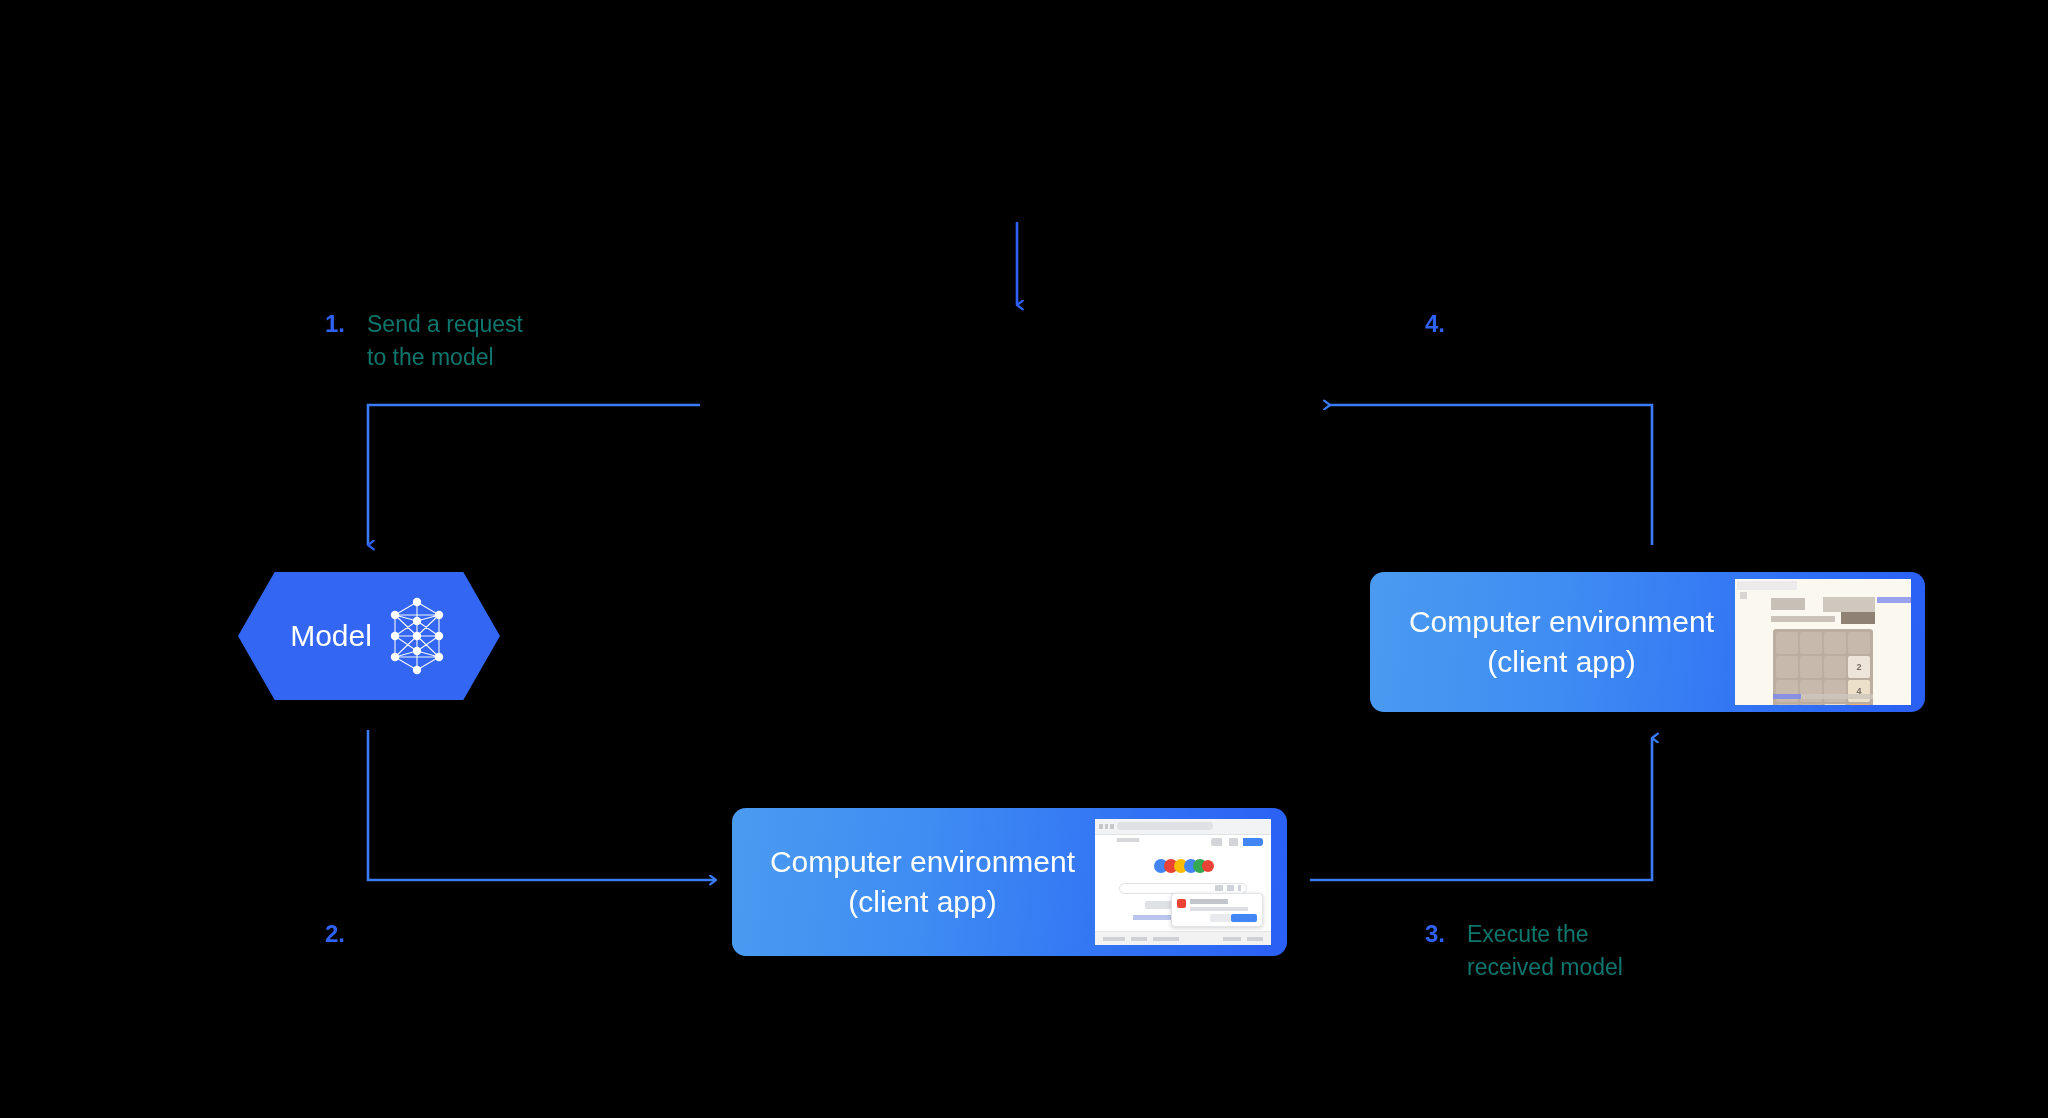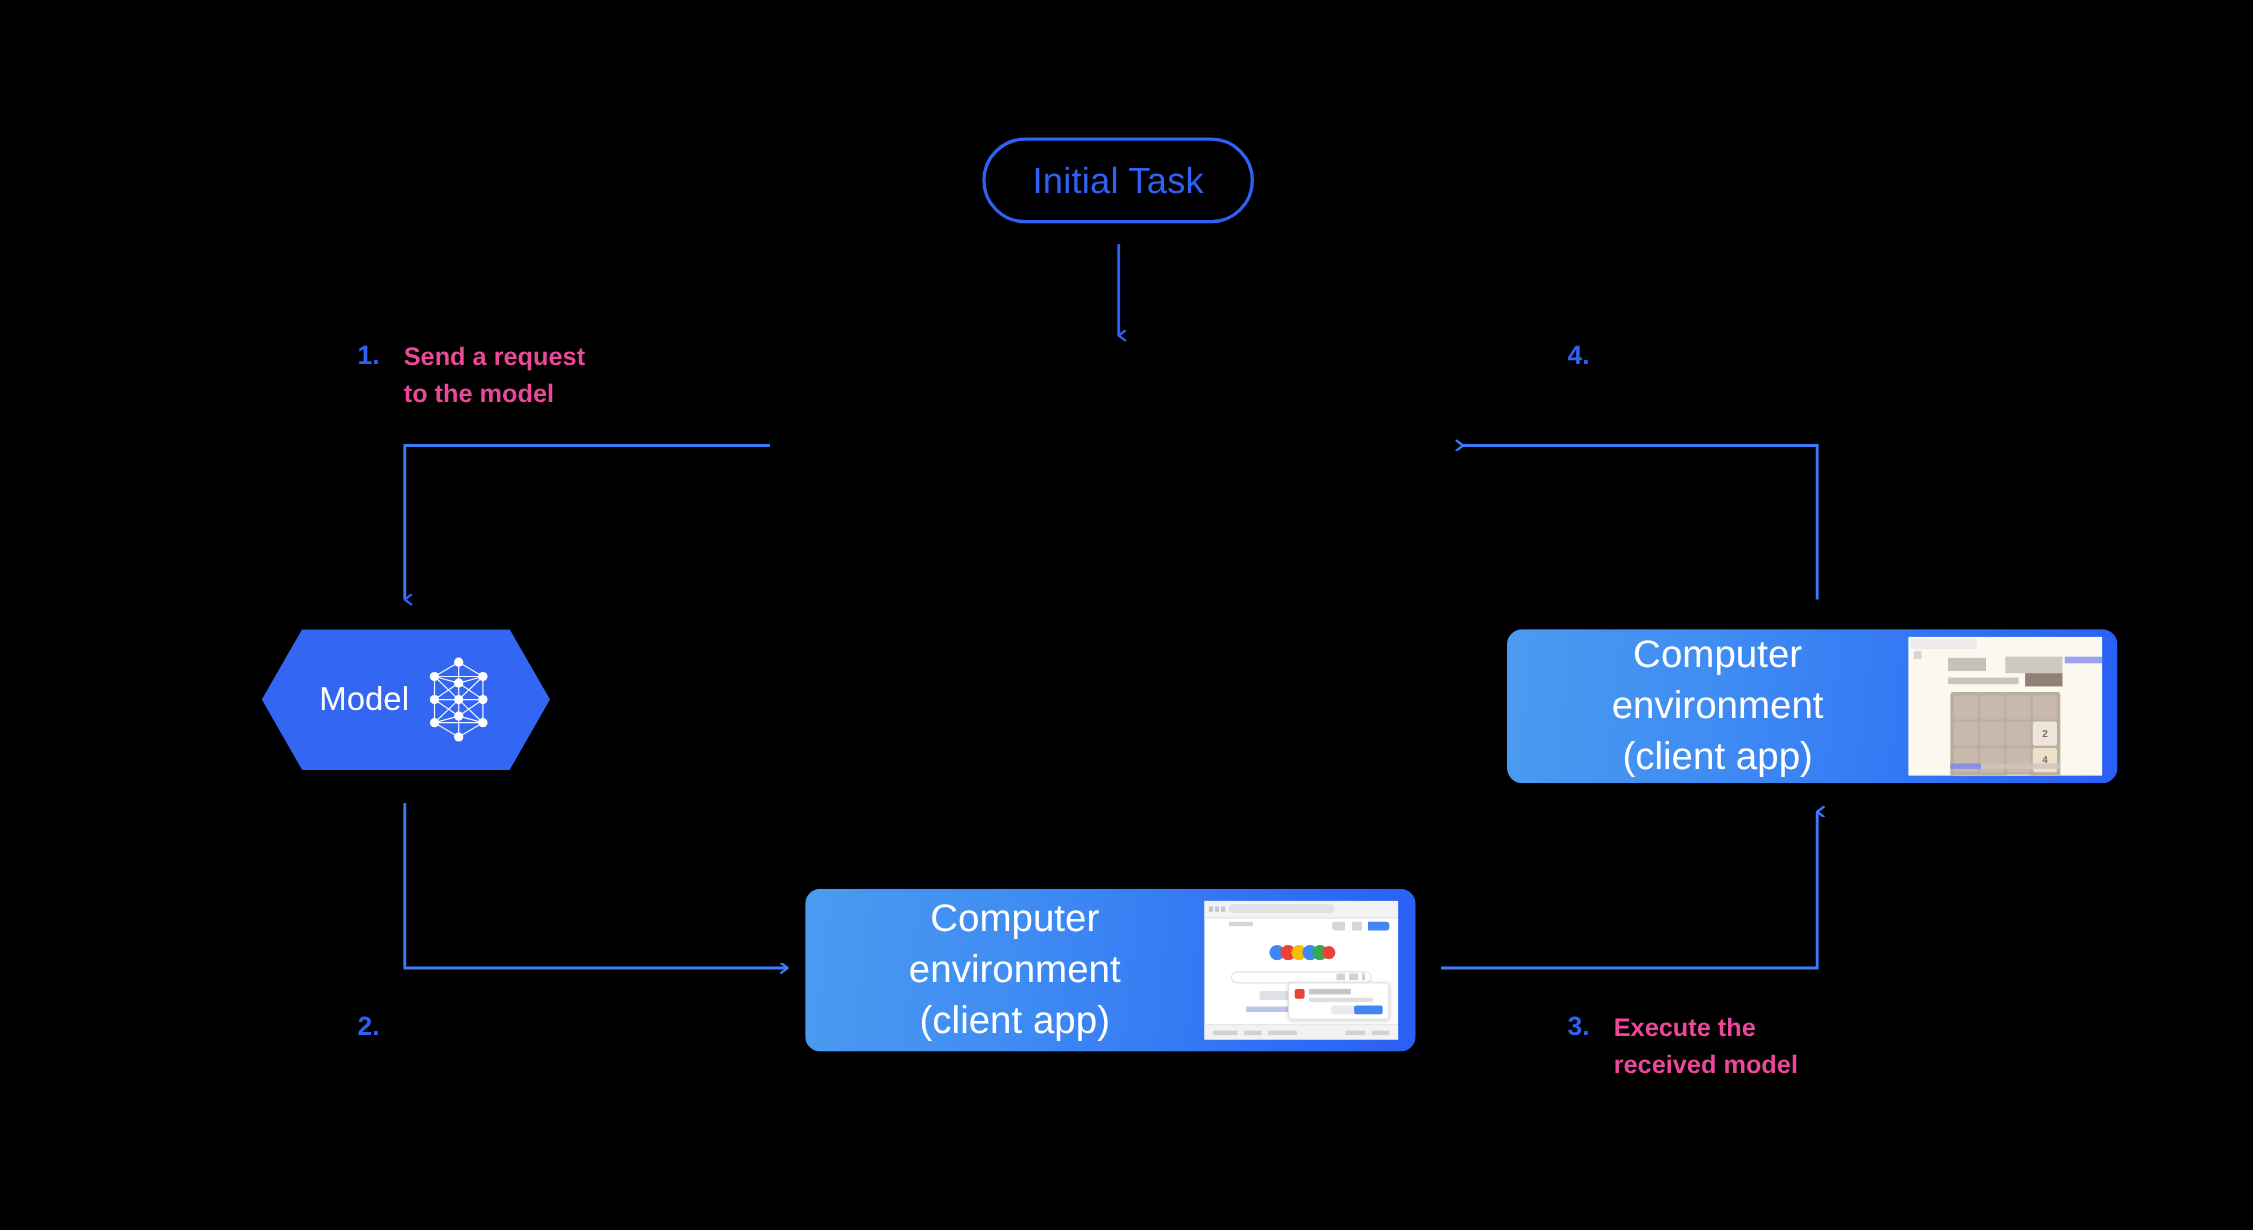--- a/index.html
+++ b/index.html
@@ -91,21 +91,21 @@
     display: flex;
     align-items: center;
   }
   .env-card .bg {
     position: absolute; inset: 0;
     background: linear-gradient(96deg, #4a9bf0 0%, #3f8cf3 35%, #2f6ef4 78%, #2a5ff4 100%);
   }
   .env-card .card-label {
     position: relative;
     color: #fff;
-    font-size: 35px;
+    font-size: 30px;
     line-height: 1.33;
     text-align: center;
     flex: 1;
     padding-left: 18px;
   }
   .thumb {
     position: relative;
     background: #ffffff;
     overflow: hidden;
     flex: none;
@@ -155,21 +155,21 @@
   .tgoog .dialog .dl1 { position: absolute; left: 18px; top: 5px; width: 38px; height: 5px; background: #c3c6ca; }
   .tgoog .dialog .dl2 { position: absolute; left: 18px; top: 13px; width: 58px; height: 4px; background: #dcdee1; }
   .tgoog .dialog .dbtn1 { position: absolute; left: 38px; bottom: 4px; width: 22px; height: 8px; background: #e8eaed; border-radius: 2px; }
   .tgoog .dialog .dbtn2 { position: absolute; right: 5px; bottom: 4px; width: 26px; height: 8px; background: #4285f4; border-radius: 2px; }
   .tgoog .footer { position: absolute; left: 0; bottom: 0; width: 100%; height: 14px; background: #f2f2f2; border-top: 1px solid #e6e6e6; }
   .tgoog .footer .fl { position: absolute; top: 5px; height: 4px; background: #cfd1d4; }
 
   
   .step { position: absolute; display: flex; align-items: flex-start; }
   .step .num { color: #2f62f4; font-size: 24px; font-weight: bold; width: 42px; flex: none; padding-top: 2px; }
-  .step .txt { color: #ec4899; font-size: 23px; font-weight: bold; line-height: 1.42; white-space: pre-line; }
+  .step .txt { color: #0f766e; font-size: 23px; font-weight: normal; line-height: 1.42; white-space: pre-line; }
   #step1 { left: 325px; top: 308px; }
   #step4 { left: 1425px; top: 308px; }
   #step2 { left: 325px; top: 918px; }
   #step3 { left: 1425px; top: 918px; }
 </style>
 </head>
 <body>
 
 <div id="stage">
 
@@ -193,23 +193,20 @@
 
     <path d="M700,405 L368,405 L368,545" fill="none" stroke="#3b7bf7" stroke-width="2.6" marker-end="url(#ah-down)"></path>
 
     <path d="M368,730 L368,880 L716,880" fill="none" stroke="#3b7bf7" stroke-width="2.6" marker-end="url(#ah-right)"></path>
 
     <path d="M1310,880 L1652,880 L1652,738" fill="none" stroke="#3b7bf7" stroke-width="2.6" marker-end="url(#ah-up)"></path>
 
     <path d="M1652,545 L1652,405 L1330,405" fill="none" stroke="#3b7bf7" stroke-width="2.6" marker-end="url(#ah-left)"></path>
   </svg>
 
-  <div class="pill">
-    <span>Initial Task</span>
-  </div>
 
 
   <div class="hex-wrap">
     <div class="hex-shape"></div>
     <div class="hex-inner">
       <span class="hex-label">Model</span>
       <svg class="nn-icon" viewBox="0 0 62 80">
         <g stroke="#ffffff" stroke-width="1.1" fill="none" opacity="0.95">
           <path d="M31,6 L9,19 M31,6 L31,25 M31,6 L53,19
                    M9,19 L31,25 M9,19 L31,40 M9,19 L53,19 M9,19 L9,40

